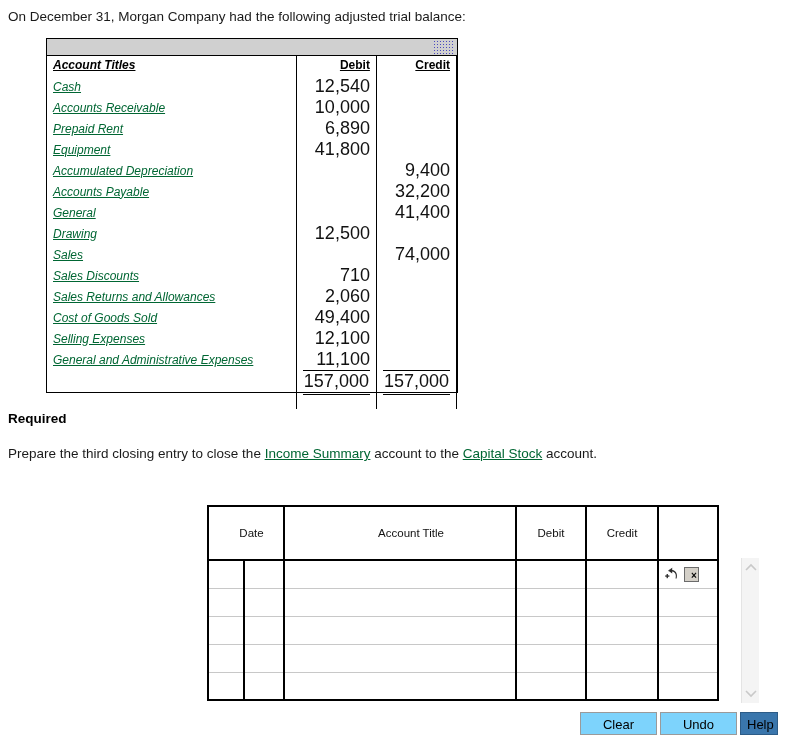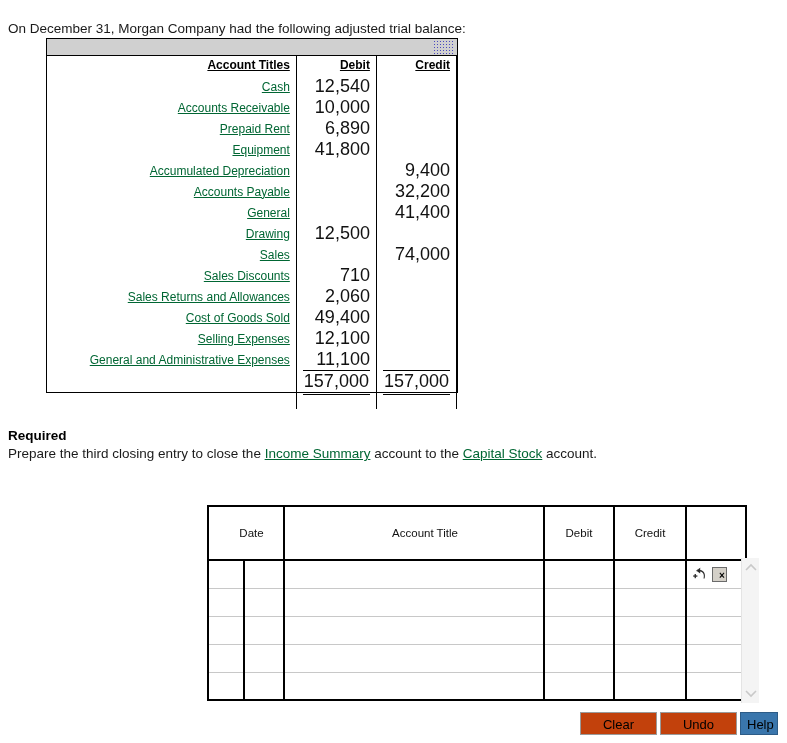--- a/index.html
+++ b/index.html
@@ -8,21 +8,21 @@
     width: 787px; height: 743px;
     background: #ffffff;
     font-family: "Liberation Sans", sans-serif;
     color: #000000;
     overflow: hidden;
   }
   .page { position: relative; width: 787px; height: 743px; }
 
   
   .intro {
-    position: absolute; left: 8px; top: 20px;
+    position: absolute; left: 8px; top: 8px;
     font-size: 13.5px; line-height: 18px; color: #1a1a1a;
     white-space: nowrap;
   }
 
   
   .tb-panel {
     position: absolute; left: 46px; top: 38px;
     width: 412px; height: 355px;
     border: 1px solid #000;
     background: #fff;
@@ -47,21 +47,21 @@
     width: 100%;
     border-collapse: collapse;
     font-size: 12px;
   }
   table.tb td, table.tb th {
     padding: 0 6px;
     height: 20px;
     vertical-align: middle;
     font-weight: normal;
   }
-  .tb .col-title { width: 250px; text-align: right; }
+  .tb .col-title { width: 250px; text-align: left; font-style: italic; }
   .tb .col-debit { width: 80px;  text-align: right;
                    border-left: 1px solid #000; border-right:1px solid #000;}
   .tb .col-credit{ width: 80px;  text-align: right; border-right:1px solid #000;}
   .tb thead th   { text-align: center; padding-bottom: 2px; }
   .tb thead th span {
     font-weight: bold; text-decoration: underline; font-size: 12px;
   }
   .tb thead th.col-title span { display:inline-block; }
   .acct-link {
     color: #006633; text-decoration: underline; cursor: pointer;
@@ -73,21 +73,21 @@
   .total-val {
     display: inline-block;
     border-top: 1px solid #000;
     border-bottom: 3px double #000;
     padding: 0 1px;
   }
   tr.filler td { height: 14px; }
 
   
   .required-hd {
-    position: absolute; left: 8px; top: 428px;
+    position: absolute; left: 8px; top: 411px;
     font-size: 13.5px; font-weight: bold;
   }
   .required-txt {
     position: absolute; left: 8px; top: 444px;
     width: 700px;
     font-size: 13.5px; line-height: 19px; color: #1a1a1a;
   }
   .required-txt .acct-link { font-size: 13.5px; }
 
   
@@ -106,21 +106,21 @@
   table.je th:first-child { border-left: none; }
   table.je td {
     border-left: 2px solid #000;
     border-bottom: 1px solid #c8c8c8;
     height: 28px;
   }
   table.je td:first-child { border-left: none; }
   table.je tr:last-child td { border-bottom: none; }
   .c-date1 { width: 36px; }
   .c-date2 { width: 40px; }
-  .c-acct  { width: 260px; padding-left: 23px; }
+  .c-acct  { width: 232px; padding-left: 23px; }
   .c-debit { width: 70px; }
   .c-credit{ width: 72px; }
   .c-tools { width: 60px; }
   th.c-date-head { width: 76px; padding-left: 12px; }
 
   .tools-cell { position: relative; }
   .tools-inner {
     display: flex; align-items: center; gap: 4px;
     padding-left: 4px;
   }
@@ -157,21 +157,21 @@
   .btn {
     font-size: 13px;
     font-family: "Liberation Sans", sans-serif;
     border: 1px solid #9a9a9a;
     cursor: pointer;
     text-align: center;
     line-height: 21px;
     height: 23px;
   }
   .btn-clear, .btn-undo {
-    width: 77px; background: #c2410c; color: #000;
+    width: 77px; background: #7dd3fc; color: #000;
   }
   .btn-help {
     width: 38px; background: #3a76ac; color: #000000;
     border-color: #2d5c87;
   }
 </style>
 </head>
 <body>
 
 <div class="page">

